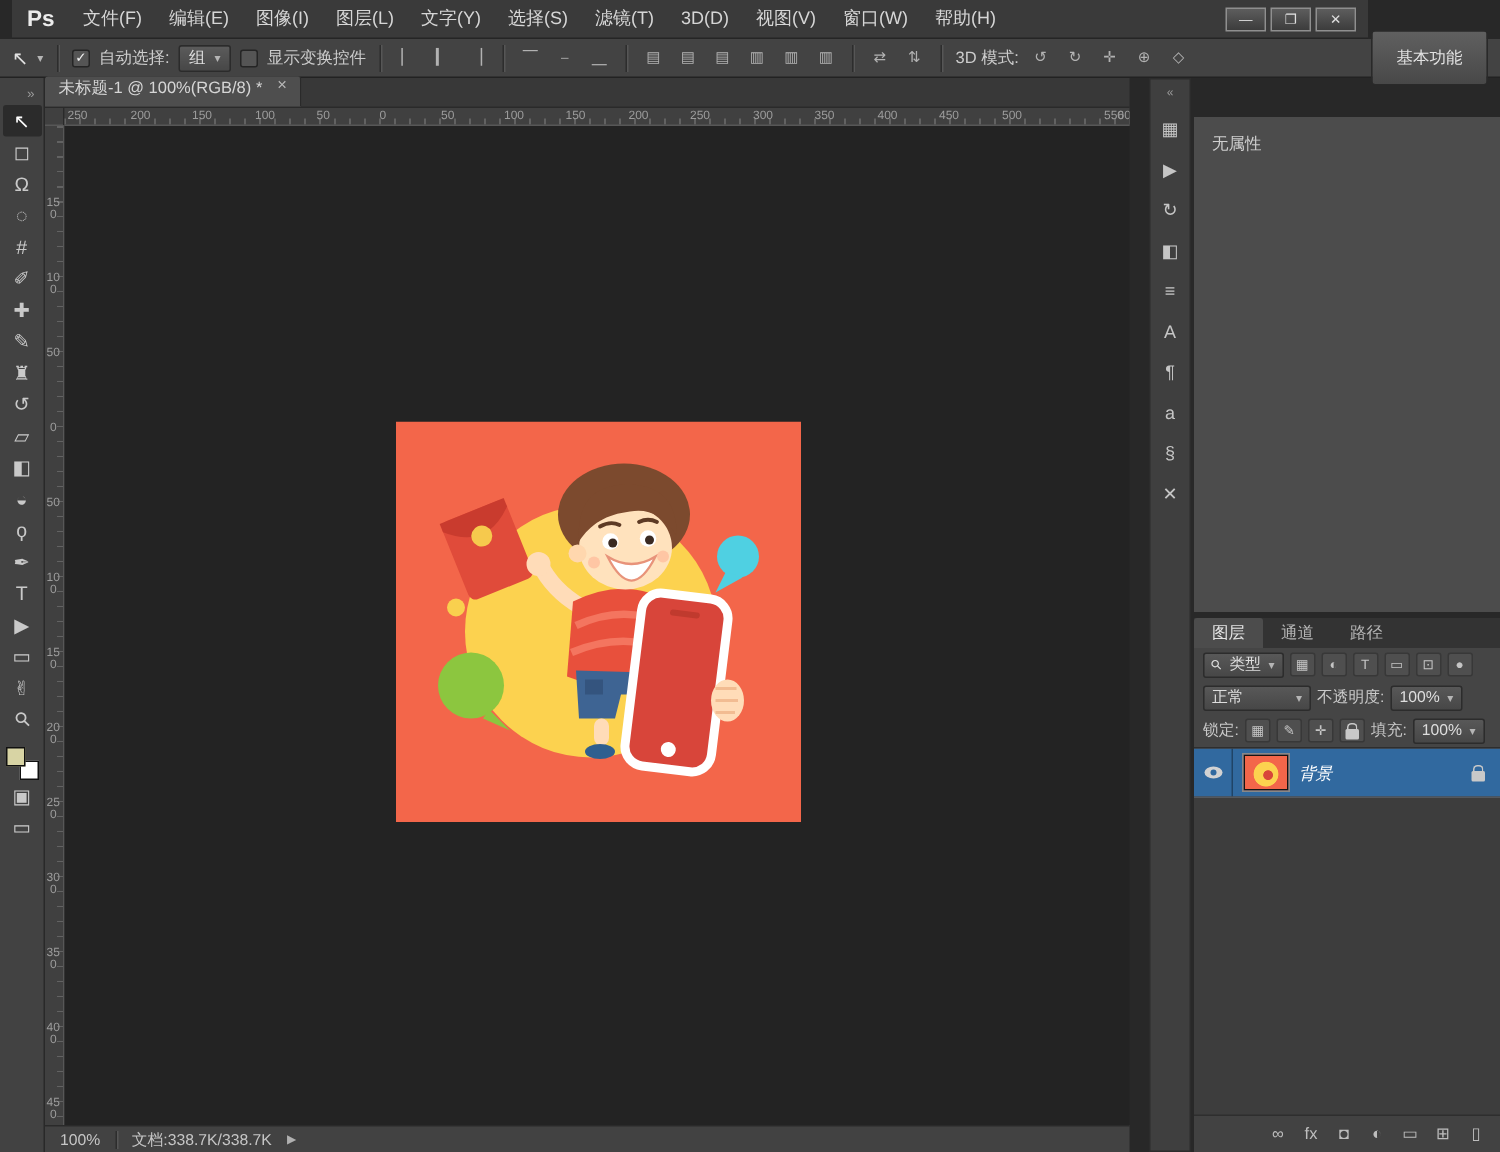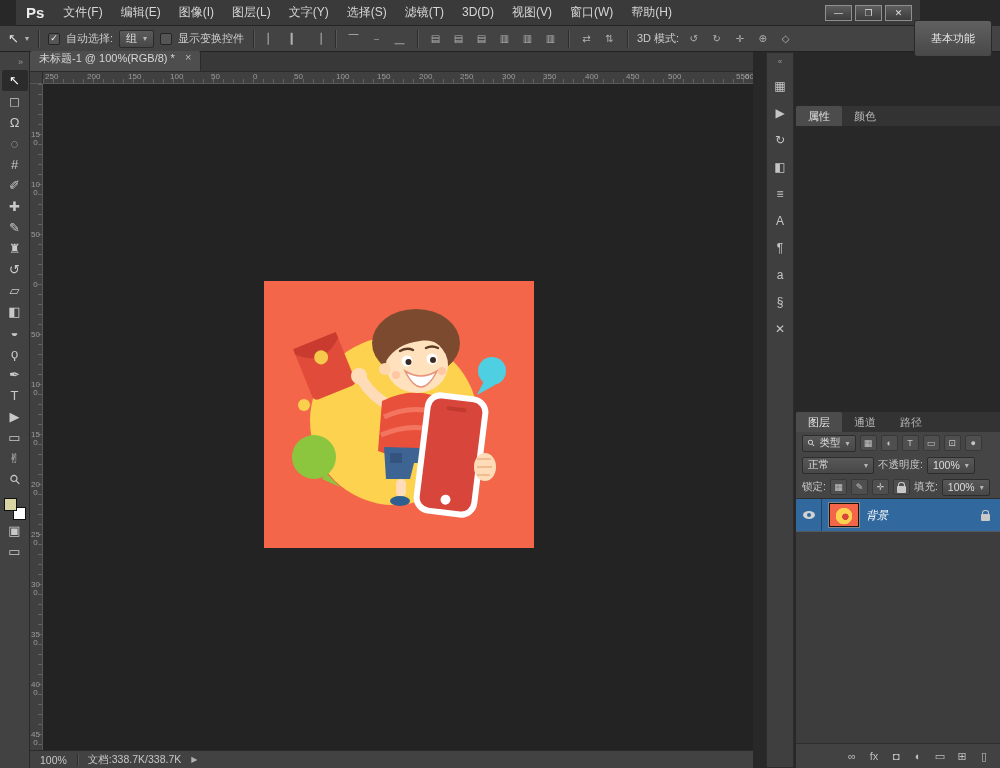--- a/index.html
+++ b/index.html
@@ -1,21 +1,21 @@
 <!DOCTYPE html>
 <html><head>
 <meta charset="utf-8">
 <style>
   * { box-sizing: border-box; margin: 0; padding: 0; }
   html,body { background:#1b1b1b; }
   body { font-family: "Liberation Sans", "DejaVu Sans", sans-serif; }
   #app { position:relative; width:1000px; height:768px; background:#282828; overflow:hidden; color:#cccccc; font-size:12px; cursor:default; }
 
   
-  .menubar { position:absolute; top:0; left:16px; width:904px; height:26px; background:#3a3a3a; border-bottom:1px solid #252525; display:flex; align-items:center; padding:0 6px; }
+  .menubar { position:absolute; top:0; left:8px; width:904px; height:26px; background:#3a3a3a; border-bottom:1px solid #252525; display:flex; align-items:center; padding:0 6px; }
   .ps-logo { font-weight:bold; font-size:15px; color:#ececec; padding:0 10px 0 4px; }
   .menu-item { padding:0 9px; line-height:25px; color:#d6d6d6; font-size:12px; white-space:nowrap; }
   .win-controls { margin-left:auto; display:flex; gap:3px; padding-right:2px; }
   .win-btn { width:27px; height:16px; border:1px solid #8f8f8f; background:linear-gradient(#5d5d5d,#3c3c3c); font-size:9px; line-height:14px; text-align:center; color:#e0e0e0; }
 
   
   .optionsbar { position:absolute; top:26px; left:0; width:1000px; height:26px; background:#434343; border-bottom:1px solid #222; display:flex; align-items:center; padding:0 8px; gap:6px; font-size:11px; }
   .opt-sep { width:1px; height:18px; background:#2d2d2d; box-shadow:1px 0 0 #565656; margin:0 3px; }
   .opt-tool { font-size:13px; color:#e2e2e2; }
   .tiny-caret { font-size:8px; color:#b5b5b5; }
@@ -298,20 +298,23 @@
     <div class="dock-icon">¶</div>
     <div class="dock-icon">a</div>
     <div class="dock-icon">§</div>
     <div class="dock-icon">✕</div>
   </div>
 
   <div class="ptabs props-tabs">
     <span class="ptab active">属性</span>
     <span class="ptab">颜色</span>
   </div>
+  <div class="props-body">
+    <span>无属性</span>
+  </div>
 
   <div class="ptabs layers-tabs">
     <span class="ptab active">图层</span>
     <span class="ptab">通道</span>
     <span class="ptab">路径</span>
   </div>
   <div class="layers-body">
     <div class="lrow">
       <span class="small-dd">
         <span class="rot45" style="font-size:9px">⚲</span>

